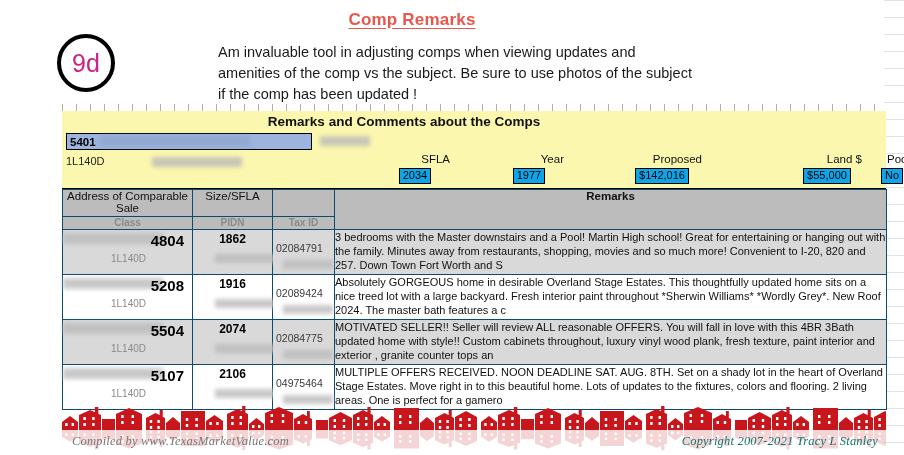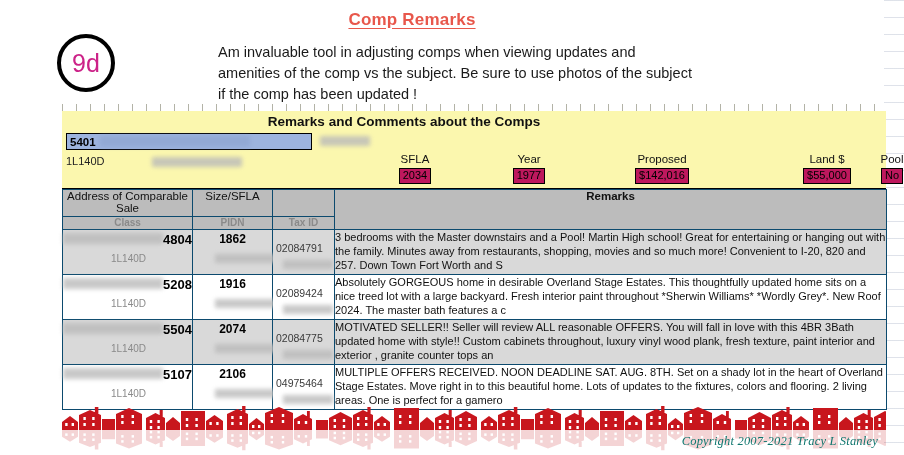--- a/index.html
+++ b/index.html
@@ -87,25 +87,25 @@
   }
   #subject-class{
     position:absolute; left:4px; top:44px;
     font-size:11px; color:#222;
   }
   #subject-pidn-redact{
     position:absolute; left:90px; top:46px; height:10px; width:90px;
   }
 
   .field{ position:absolute; text-align:center; }
-  .field-label{ font-size:11.5px; color:#111; }
+  .field-label{ font-size:11.5px; color:#111;text-align:right; }
   .field-value{
     display:inline-block;
     margin-top:2px;
-    background:#be185d;
+    background:#0ea5e9;
     border:1px solid #000;
     font-size:11px; color:#000;
     padding:0px 3px 1px 3px;
     line-height:13px;
   }
   #field-sfla{ left:318px; top:42px; width:70px; }
   #field-year{ left:432px; top:42px; width:70px; }
   #field-proposed{ left:560px; top:42px; width:80px; }
   #field-land{ left:730px; top:42px; width:70px; }
   #field-pool{ left:812px; top:42px; width:36px; }
@@ -139,22 +139,22 @@
     background:#bcbcbc;
     font-size:11.5px; color:#111; text-align:center;
     padding-top:2px;
   }
 
   .row-gray td{ background:#d9d9d9; }
   .row-white td{ background:#ffffff; }
 
   .cell-addr{ position:relative; height:44px; }
   .addr-num{
-    position:absolute; right:0px; top:2px;
-    font-size:13px; font-weight:bold; color:#000;
+    position:absolute; right:8px; top:2px;
+    font-size:15px; font-weight:bold; color:#000;
   }
   .addr-street{
     position:absolute; left:0px; top:3px; height:11px; width:100px;
   }
   .cls{
     position:absolute; left:48px; top:23px;
     font-size:10px; color:#8a8a8a;
   }
   .cell-size{ position:relative; height:44px; text-align:center; }
   .size-val{ font-size:12px; font-weight:bold; color:#000; display:block; padding-top:2px;}
@@ -548,14 +548,15 @@
         <rect x="795.8" y="16.0" width="2.4" height="3" fill="#ffffff"></rect>
         <rect x="803.4" y="16.0" width="2.4" height="3" fill="#ffffff"></rect>
         <rect x="795.8" y="22.0" width="2.4" height="3" fill="#ffffff"></rect>
         <rect x="803.4" y="22.0" width="2.4" height="3" fill="#ffffff"></rect>
         <rect x="816.4" y="14.0" width="2.4" height="3" fill="#ffffff"></rect>
         <rect x="825.2" y="14.0" width="2.4" height="3" fill="#ffffff"></rect>
         <rect x="816.4" y="20.0" width="2.4" height="3" fill="#ffffff"></rect>
         <rect x="825.2" y="20.0" width="2.4" height="3" fill="#ffffff"></rect>
       </g>
   </svg>
+  <div id="footer-left">Compiled by www.TexasMarketValue.com</div>
   <div id="footer-right">Copyright 2007-2021 Tracy L Stanley</div>
 </div>
 
 </body></html>

